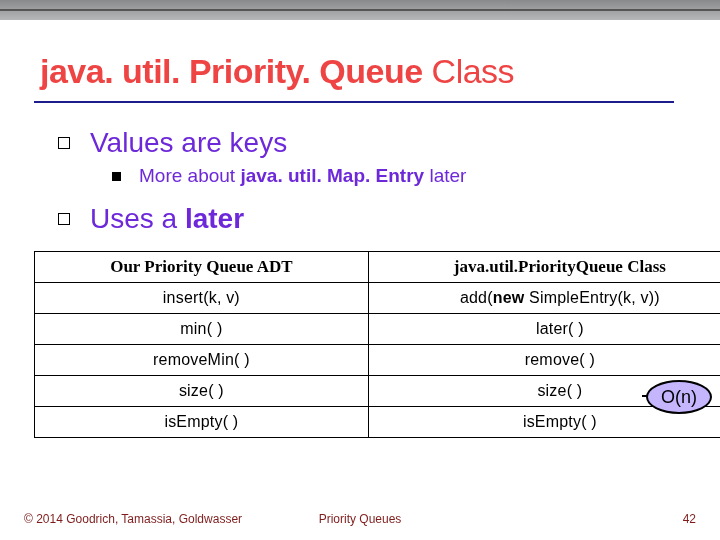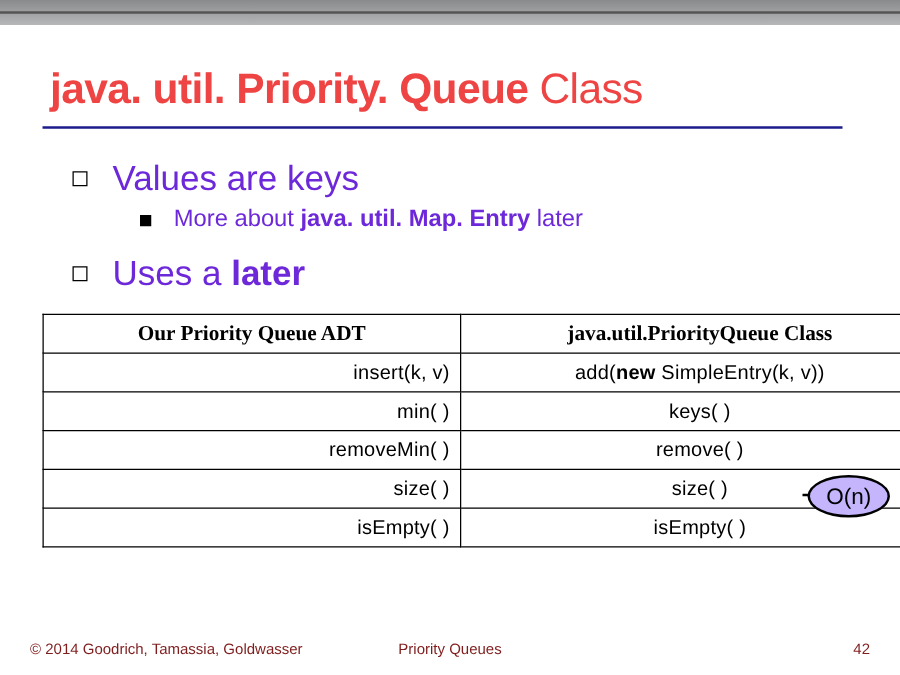--- a/index.html
+++ b/index.html
@@ -88,21 +88,21 @@
     padding: 4px 8px;
     text-align: center;
     font-size: 17px;
     font-weight: normal;
     height: 22px;
   }
   table.pq th {
     font-weight: bold;
     font-size: 17px;
   }
-  table.pq td.left { text-align: right; }
+  table.pq td.left { text-align: center; }
   .sf { font-family: Arial, Helvetica, sans-serif; font-size: 16px; letter-spacing: 0.2px; }
   .callout {
     position: absolute;
     right: 8px;
     top: 380px;
     width: 62px;
     height: 30px;
     border: 2px solid #000;
     border-radius: 50%;
     display: flex;
@@ -175,21 +175,21 @@
           <tr>
         <th>Our Priority Queue ADT</th>
         <th>java.util.PriorityQueue Class</th>
       </tr>
       <tr>
         <td class="left"><span class="sf">insert(k, v)</span></td>
         <td><span class="sf"><span>add(</span><b>new</b><span> SimpleEntry(k, v))</span></span></td>
       </tr>
       <tr>
         <td class="left"><span class="sf">min( )</span></td>
-        <td><span class="sf">keys( )</span></td>
+        <td><span class="sf">later( )</span></td>
       </tr>
       <tr>
         <td class="left"><span class="sf">removeMin( )</span></td>
         <td><span class="sf">remove( )</span></td>
       </tr>
       <tr>
         <td class="left"><span class="sf">size( )</span></td>
         <td><span class="sf">size( )</span></td>
       </tr>
       <tr>

